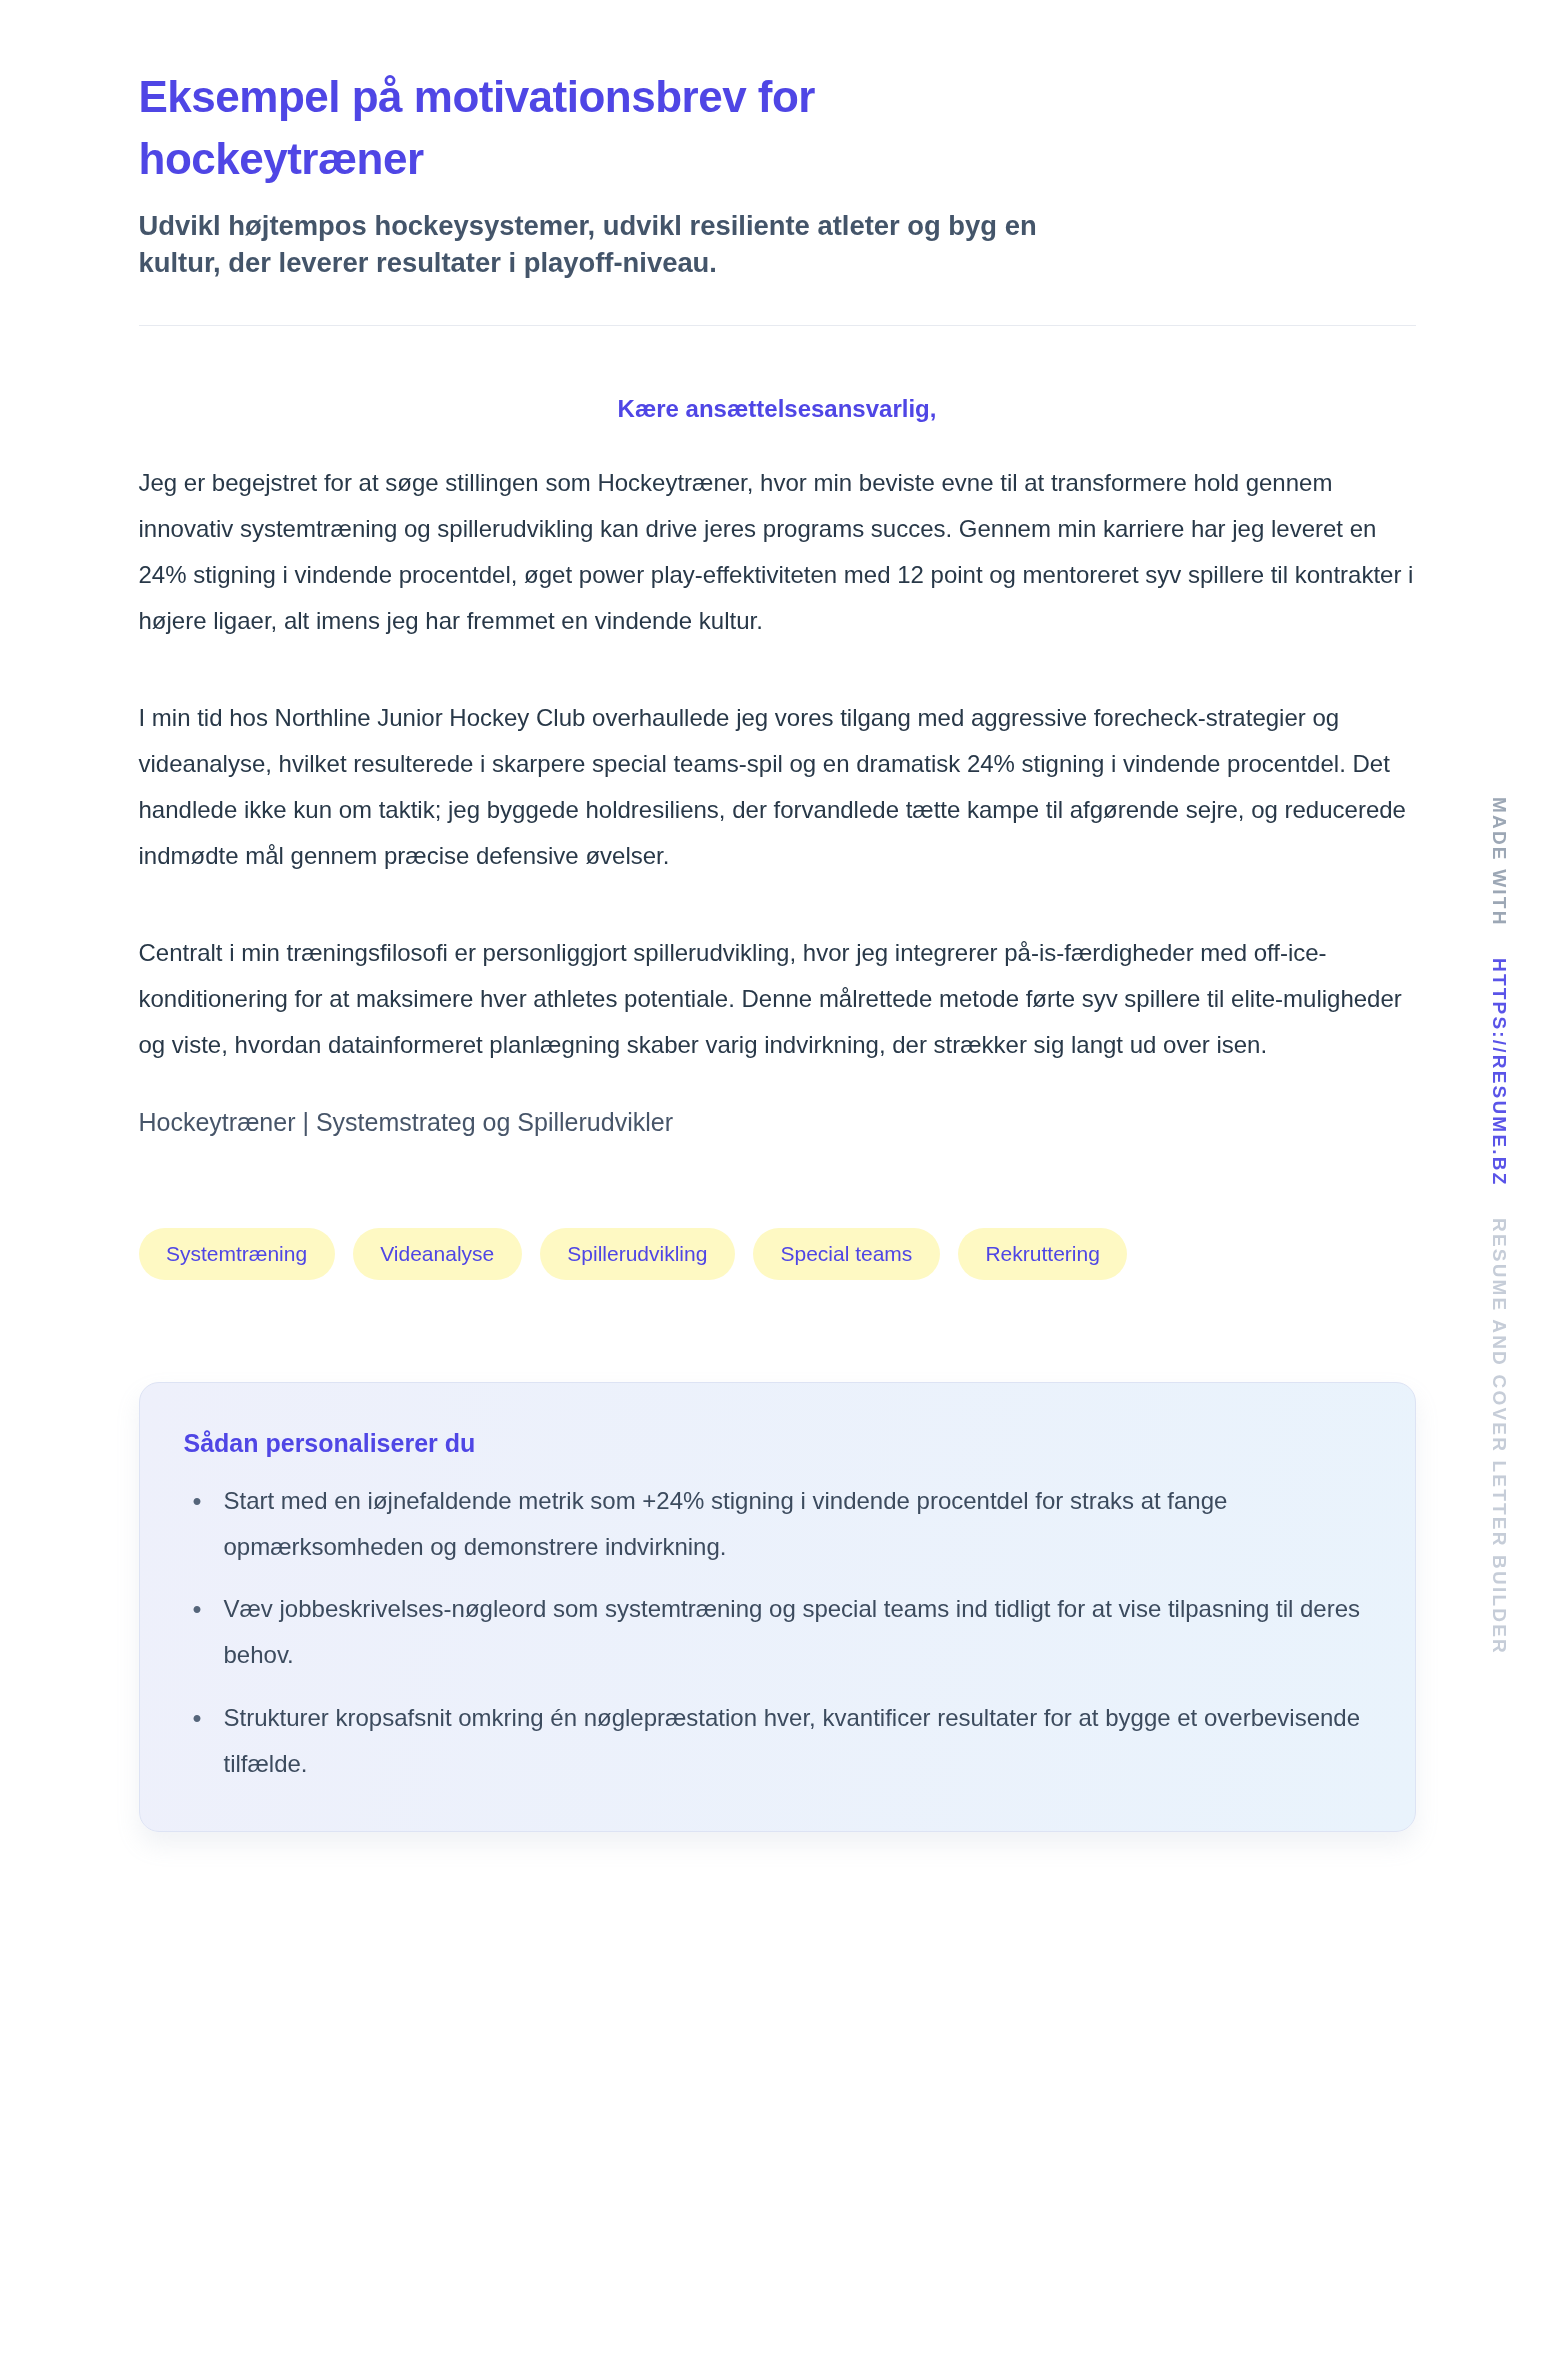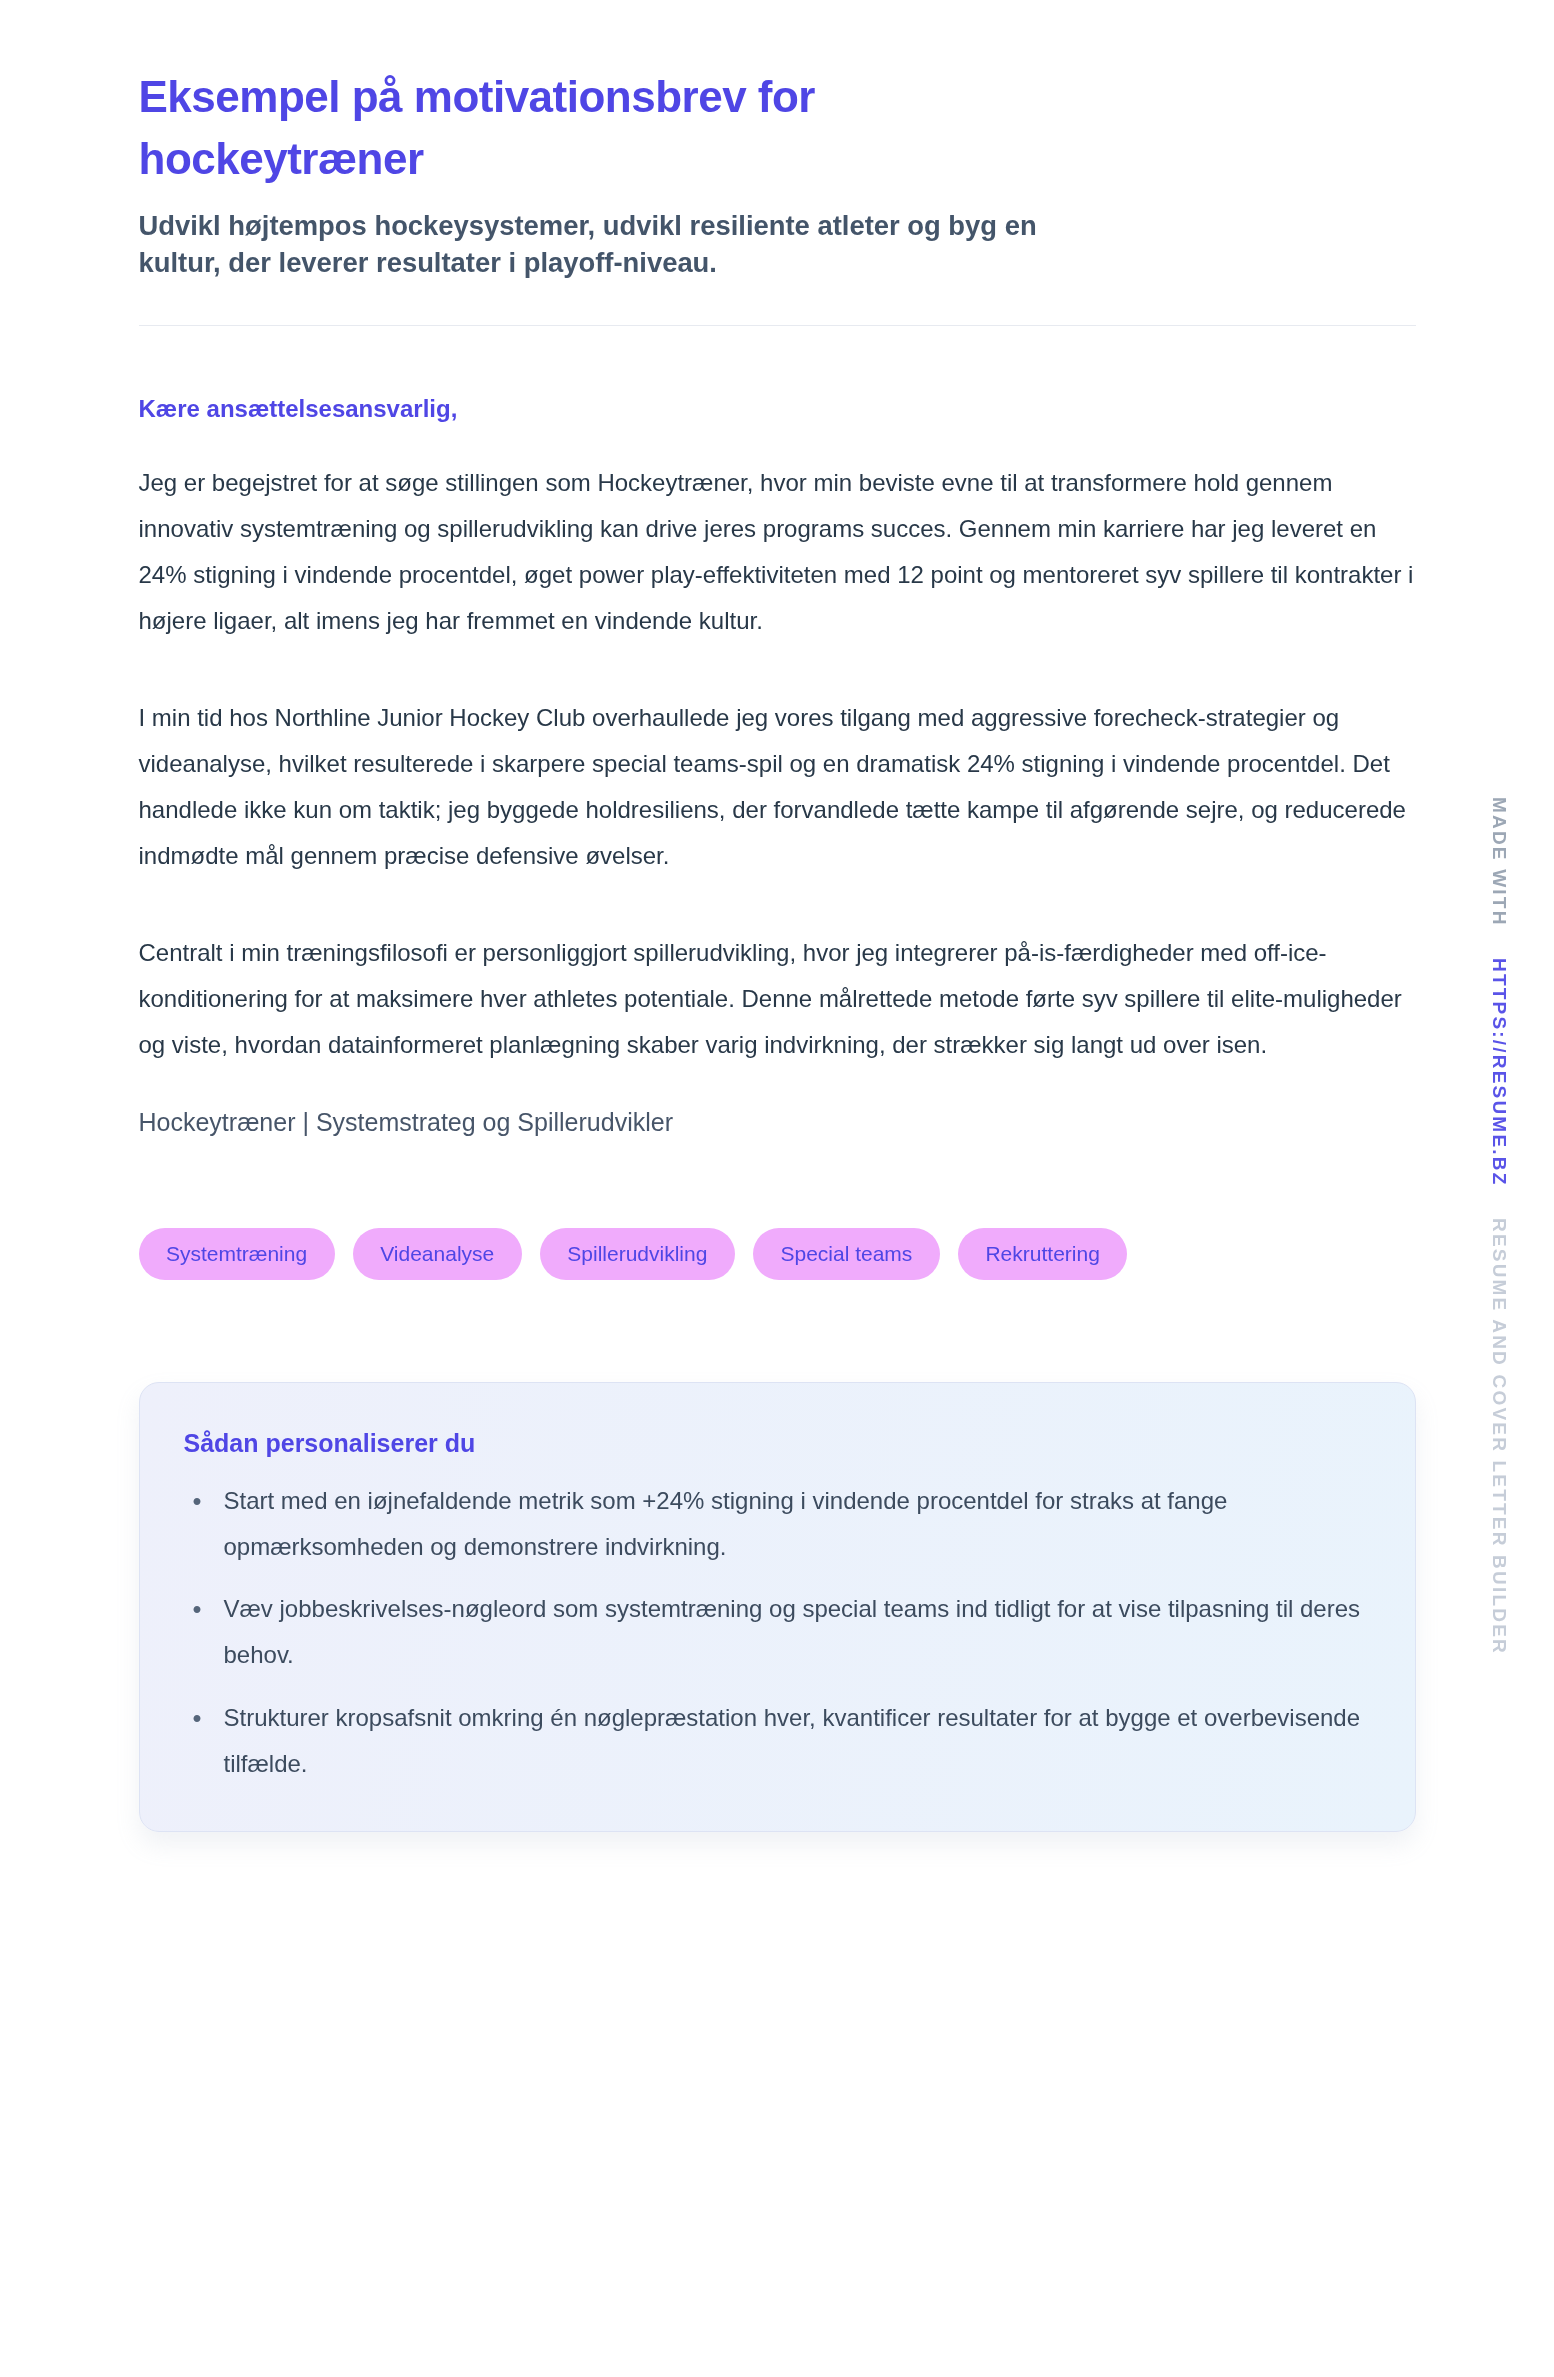--- a/index.html
+++ b/index.html
@@ -51,20 +51,21 @@
     border: none;
     border-top: 1.8px solid #e7eaf0;
     margin: 44px 0 0 0;
   }
   
   .greeting {
     margin-top: 69px;
     font-size: 24px;
     font-weight: 700;
     color: #4f46e5;
+    text-align: center;
   }
   .body-par {
     margin: 51px 0 0 0;
     max-width: 1280px;
     font-size: 24px;
     line-height: 46px;
     color: #283848;
   }
   .body-par.first { margin-top: 37px; }
   .sig-name {
@@ -76,21 +77,21 @@
   }
   .sig-role {
     margin-top: 40px;
     font-size: 25px;
     line-height: 29px;
     color: #475569;
   }
   
   .chips { margin-top: 91px; display: flex; gap: 18.3px; }
   .chip {
-    background: #f0abfc;
+    background: #fef9c3;
     color: #4f46e5;
     font-size: 21px;
     line-height: 25px;
     font-weight: 500;
     padding: 13.7px 27.4px;
     border-radius: 913px;
     white-space: nowrap;
     cursor: default;
   }
   

